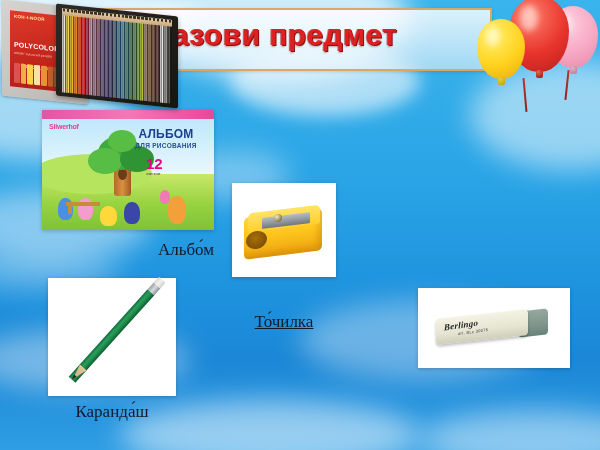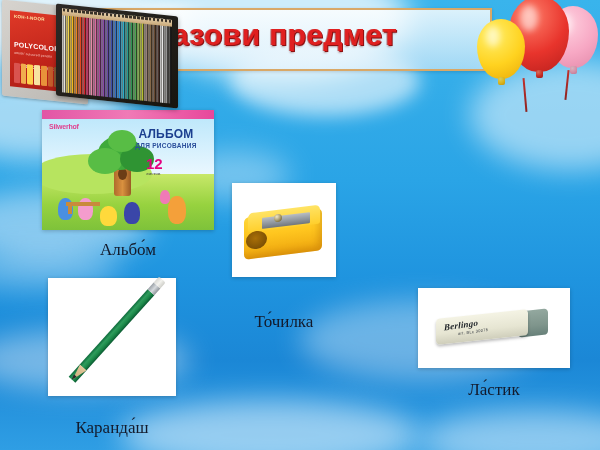--- a/index.html
+++ b/index.html
@@ -281,30 +281,30 @@
     <div class="logo">Silwerhof</div>
     <div class="word">
       <span class="big">АЛЬБОМ</span>
       <span class="sub">ДЛЯ РИСОВАНИЯ</span>
     </div>
     <div class="num">
       <span class="n">12</span>
       <span class="t">листов</span>
     </div>
   </div>
-  <div class="caption" style="left:42px;top:240px;width:172px;">Альбо́м</div>
+  <div class="caption" style="left:42px;top:240px;width:172px;text-align:right;">Альбо́м</div>
 
   <div class="card sharp-card">
     <div class="sharp-body"></div>
     <div class="sharp-top"></div>
     <div class="blade"></div>
     <div class="screw"></div>
     <div class="hole-s"></div>
   </div>
-  <div class="caption" style="left:222px;top:312px;width:124px;">То́чилка</div>
+  <div class="caption" style="left:222px;top:312px;width:124px;text-decoration:underline;">То́чилка</div>
 
   <div class="pencils">
     <div class="tin-lid">
       <div class="lid-label">
         <span class="brand">KOH-I-NOOR</span>
         <span class="poly">POLYCOLOR</span>
         <span class="sub2">artists' coloured pencils</span>
         <span class="sub3">ARTIST COLOURED PENCILS</span>
         <span class="lid-pencils">
           <i style="background:#d9534f"></i>
@@ -468,23 +468,22 @@
 
   <div class="card pencil-card">
     <div class="pencil">
       <div class="pbody"></div>
       <div class="ptip"></div>
       <div class="plead"></div>
       <div class="pferrule"></div>
       <div class="peraser"></div>
     </div>
   </div>
-  <div class="caption" style="left:48px;top:418px;width:128px;font-family:Liberation Serif, serif;">Каранда́ш</div>
+  <div class="caption" style="left:48px;top:402px;width:128px;font-family:Liberation Serif, serif;">Каранда́ш</div>
 
   <div class="card eraser-card">
     <div class="er-tip"></div>
     <div class="er-body"></div>
     <div class="er-brand">Berlingo</div>
     <div class="er-art">art. BLc 30075</div>
   </div>
-  <div class="caption" style="left:418px;top:380px;width:152px;">Ла́стик</div>
 
 </div>
 
 </body></html>

